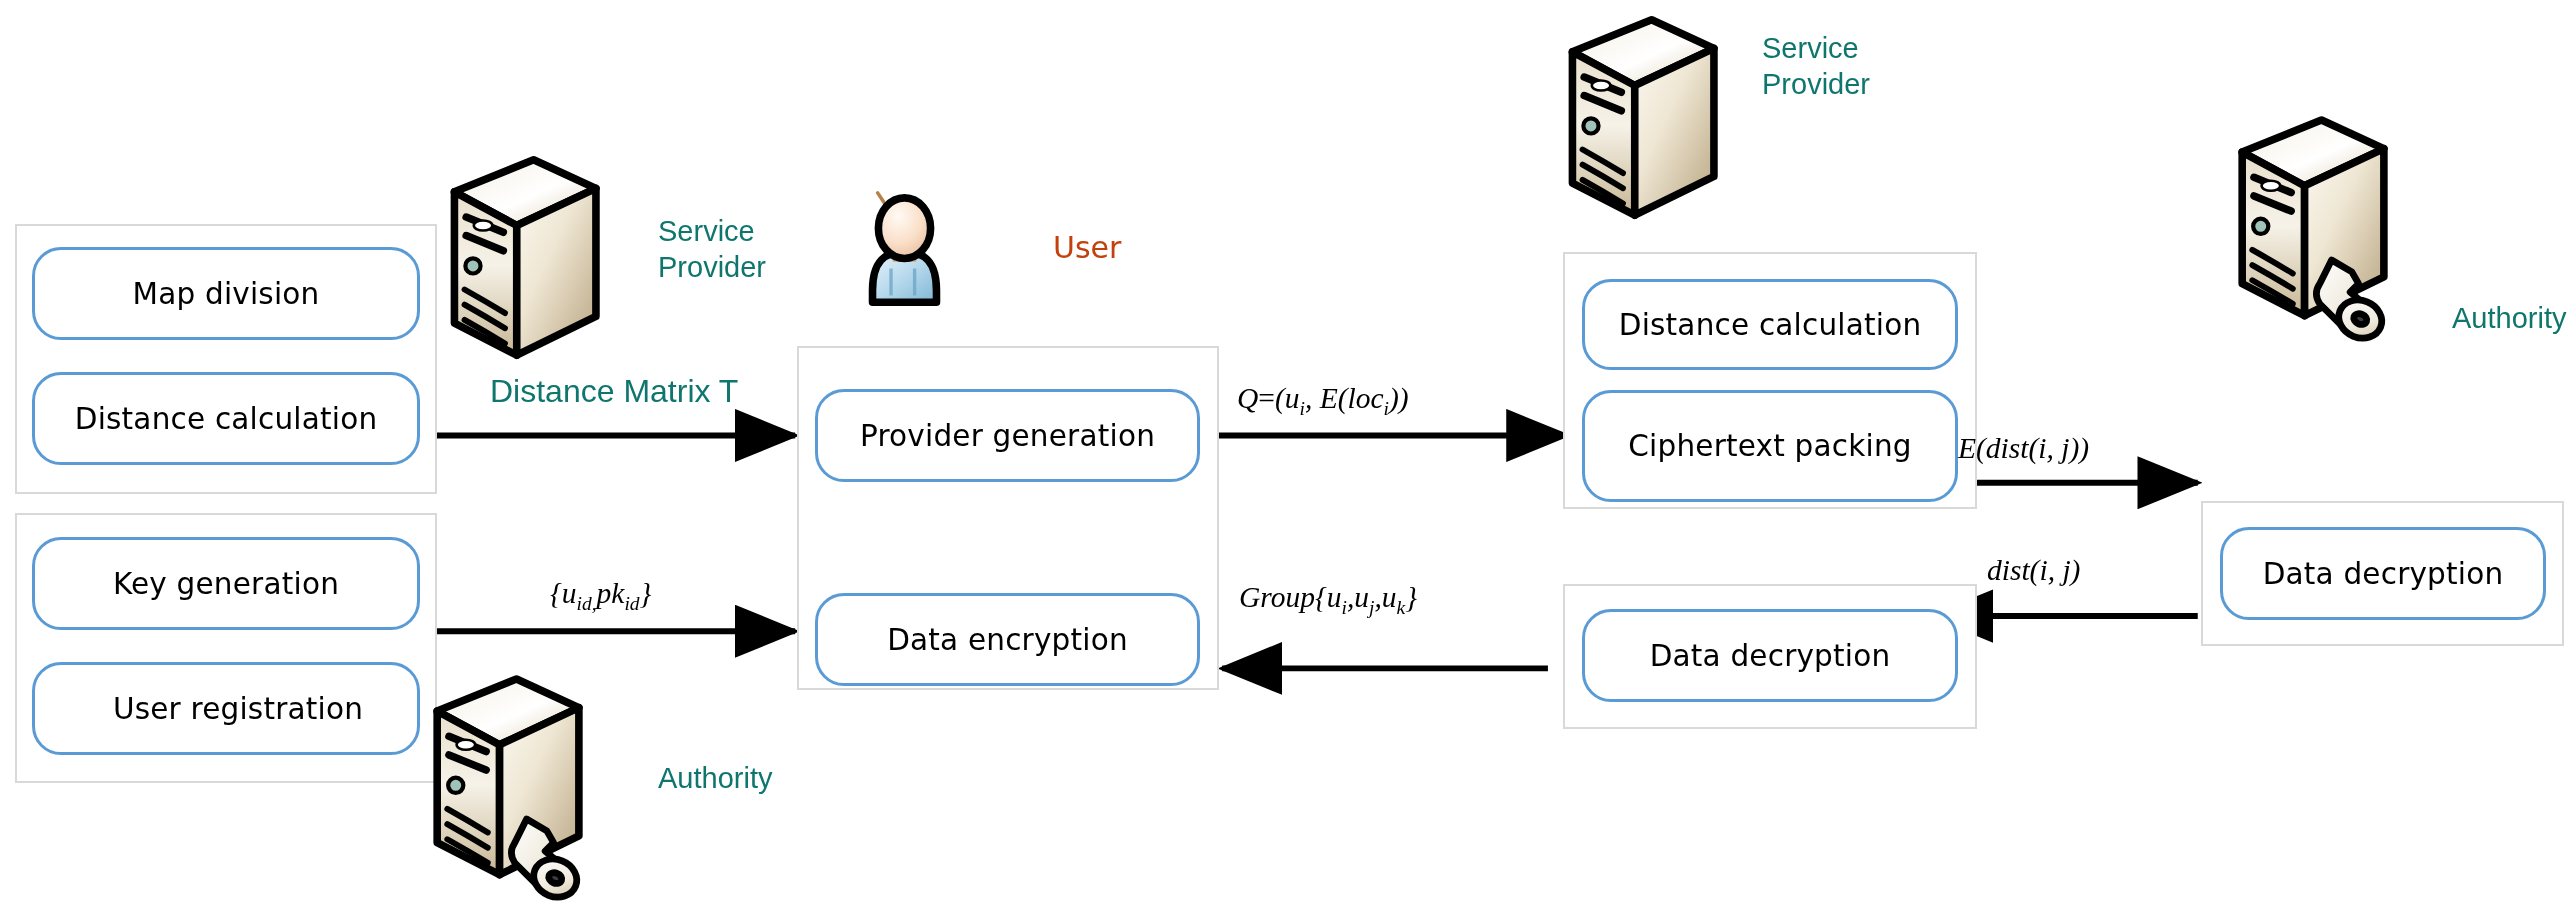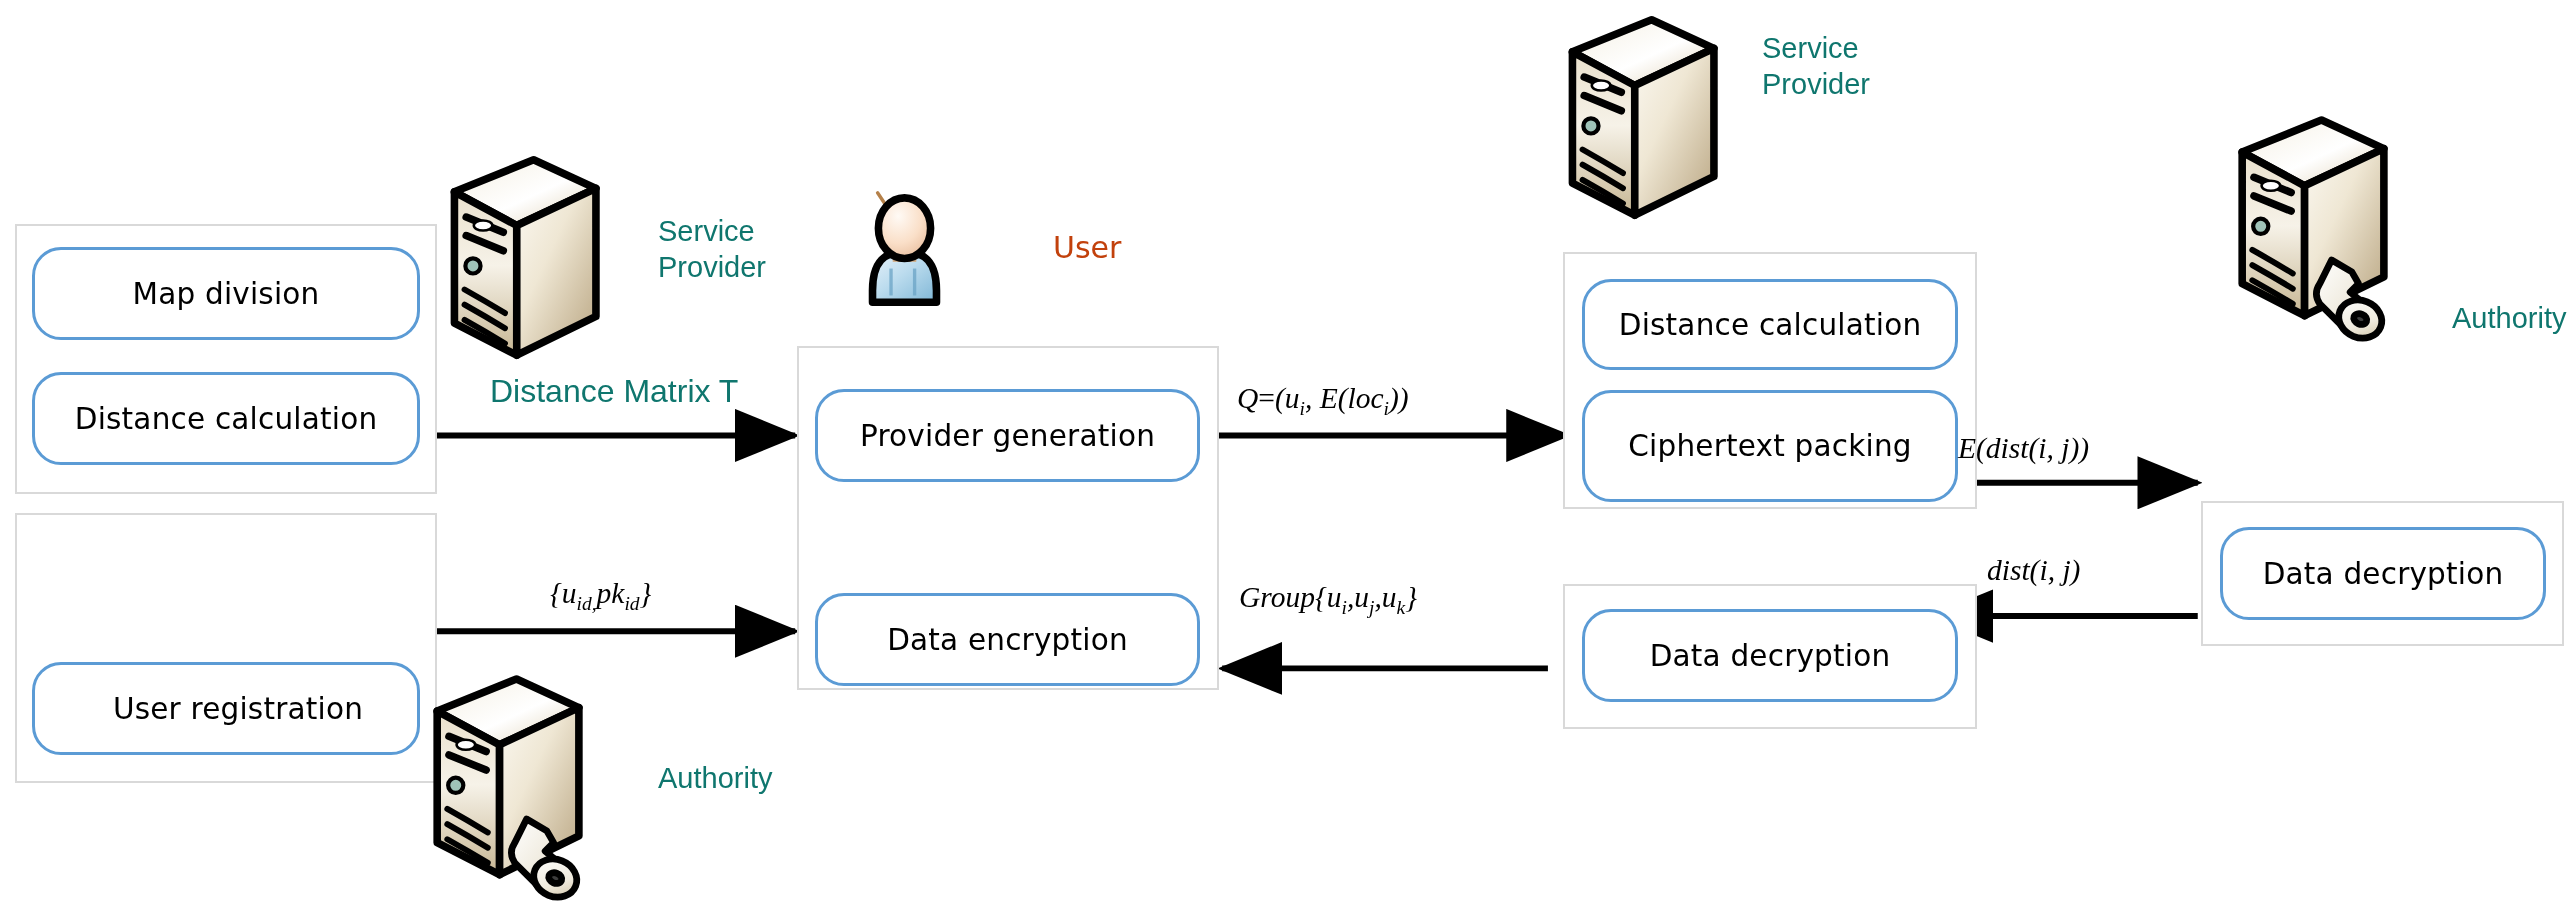--- a/index.html
+++ b/index.html
@@ -100,20 +100,21 @@
   <div class="group" style="left:15px;top:224px;height:270px;width:422px;"></div>
   <div class="group" style="left:15px;top:513px;height:270px;width:422px;"></div>
   <div class="group" style="left:797px;top:346px;height:344px;width:422px;"></div>
   <div class="group" style="left:1563px;top:252px;height:257px;width:414px;"></div>
   <div class="group" style="left:1563px;top:584px;height:145px;width:414px;"></div>
   <div class="group" style="left:2201px;top:501px;height:145px;width:363px;"></div>
 
   <div class="proc" style="left:32px;top:247px;width:388px;height:93px;text-align:right;">Map division</div>
   <div class="proc" style="left:32px;top:372px;width:388px;height:93px;">Distance calculation</div>
 
+  <div class="proc" style="left:32px;top:537px;width:388px;height:93px;">Key generation</div>
   <div class="proc" style="left:32px;top:662px;width:388px;height:93px;padding-left:24px;">User registration</div>
 
   <div class="proc" style="left:815px;top:389px;width:385px;height:93px;">Provider generation</div>
   <div class="proc" style="left:815px;top:553px;width:385px;height:93px;margin-top:40px;">Data encryption</div>
 
   <div class="proc" style="left:1582px;top:279px;width:376px;height:91px;">Distance calculation</div>
   <div class="proc" style="left:1582px;top:390px;width:376px;height:112px;">Ciphertext packing</div>
 
   <div class="proc" style="left:1582px;top:609px;width:376px;height:93px;">Data decryption</div>
 

